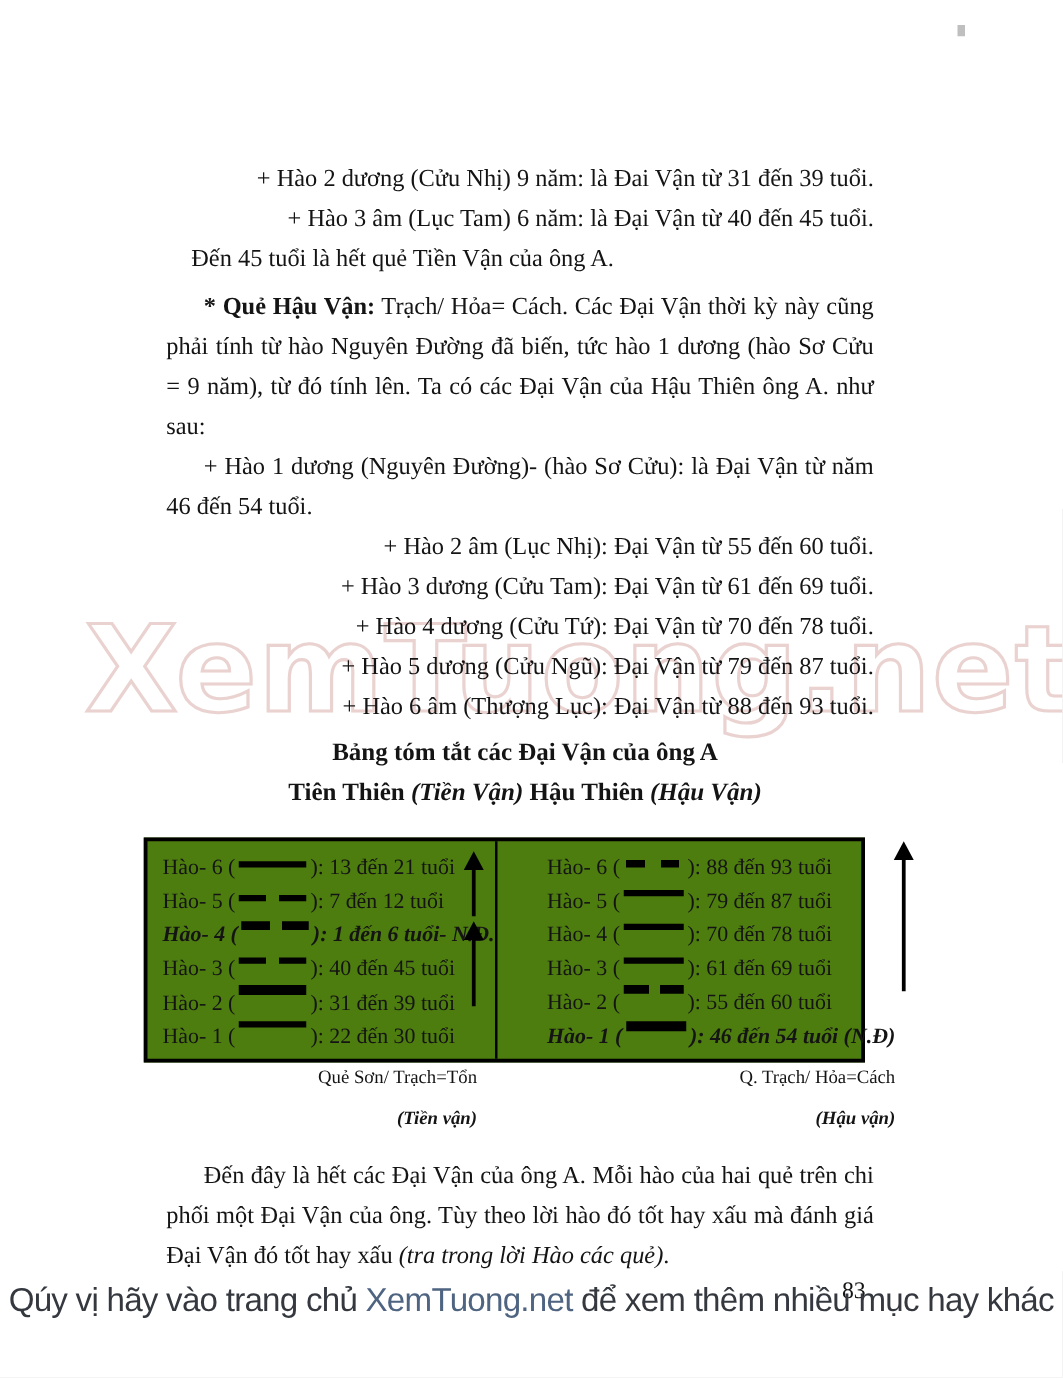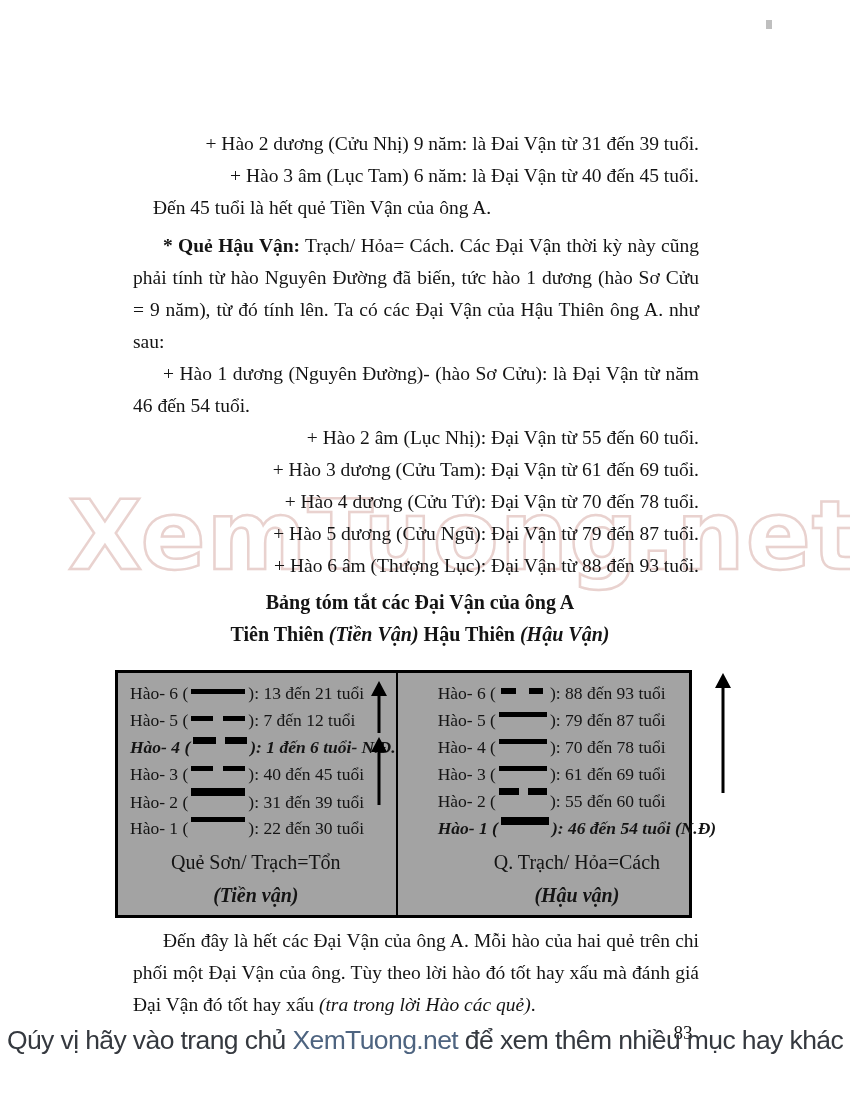--- a/index.html
+++ b/index.html
@@ -23,29 +23,29 @@
   .item-small{text-indent:20px;}
   .para{text-align:justify;text-indent:30px;margin-top:6px !important;}
   .para b{font-weight:700;}
   .wrap2{text-align:justify;text-indent:30px;}
   
   .headings{position:absolute;left:100px;top:586px;width:640px;text-align:center;z-index:2;
     font-size:20px;font-weight:700;line-height:32px;}
   .headings .it{font-style:italic;}
   
   .dv-table{
-    position:absolute;left:115px;top:670px;width:577px;height:248px;z-index:2;
-    border:3px solid #000;box-sizing:border-box;display:flex;background:#a3a3a3;
+    position:absolute;left:115px;top:670px;width:577px;height:180px;z-index:2;
+    border:3px solid #000;box-sizing:border-box;display:flex;background:#4d7c0f;
   }
   .tcol{box-sizing:border-box;position:relative;padding:7px 0 0 12px;font-size:17.5px;}
   .tcol-left{width:295px;border-right:2px solid #000;}
   .tcol-right{flex:1;padding-left:10px;margin-left:30px;}
   .trow{height:27px;line-height:27px;white-space:nowrap;}
   .em-row{font-style:italic;font-weight:700;}
-  .tcap{ text-align:center;margin-top:7px;font-size:20px;line-height:26px;}
+  .tcap{ text-align:right;margin-top:7px;font-size:15px;line-height:26px;}
   .tcol-left .tcap{margin-right:14px;}
   .tsub{font-style:italic;font-weight:700;}
   
   .line{display:inline-block;width:54px;margin:0 3px;vertical-align:5px;background:#000;}
   .tcol-right .line{width:48px;}
   .line-solid{height:5px;}
   .line-solid-thick{height:8px;}
   .line-broken{height:5px;background:linear-gradient(to right,#000 0 40%,transparent 40% 60%,#000 60% 100%);}
   .line-broken-thick{height:7px;background:linear-gradient(to right,#000 0 42%,transparent 42% 60%,#000 60% 100%);}
   .line-broken-small{height:6px;background:linear-gradient(to right,transparent 0 4%,#000 4% 36%,transparent 36% 62%,#000 62% 92%,transparent 92%);}

